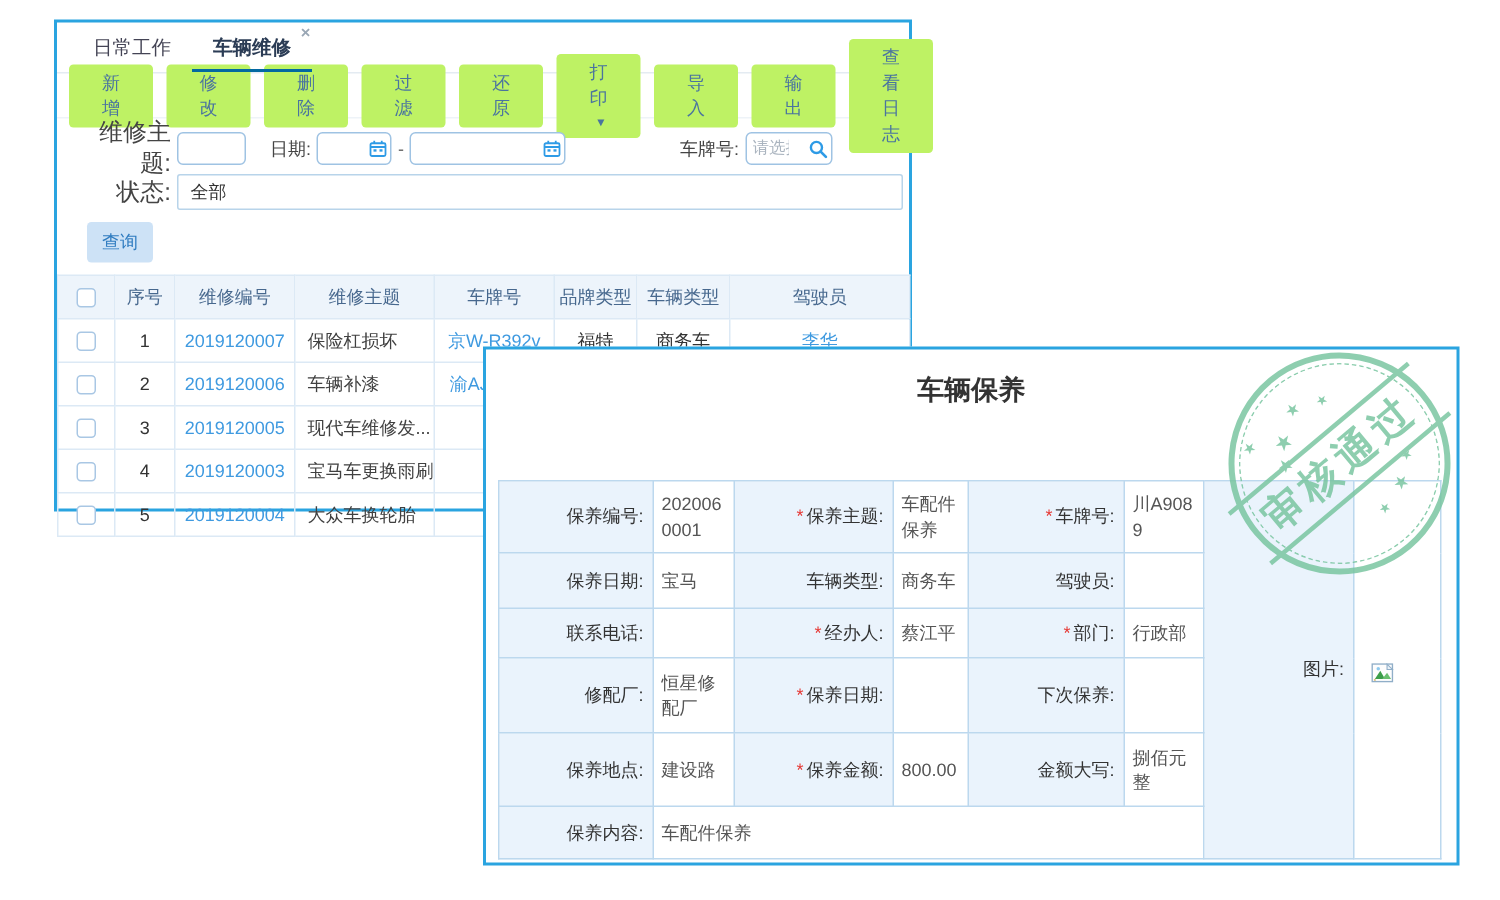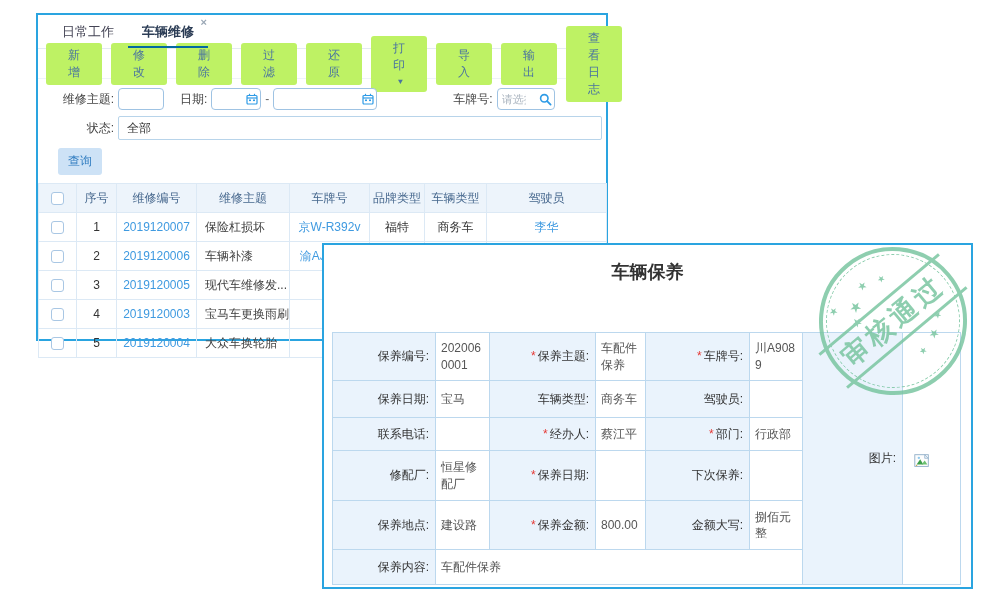--- a/index.html
+++ b/index.html
@@ -10,40 +10,40 @@
   .tabbar { height:34px; display:flex; align-items:flex-end; padding-left:10px; border-bottom:1px solid #e4ebf2; }
   .tab { position:relative; padding:8px 14px 7px; font-size:13px; color:#445; cursor:pointer; }
   .tab.active { font-weight:bold; color:#2b3c55; border-bottom:2px solid #0369a1; padding-bottom:5px; }
   .tab .x { position:absolute; top:2px; right:1px; font-size:11px; color:#9aa7b5; line-height:1; }
   .toolbar { height:30px; display:flex; align-items:center; padding:0 8px; border-bottom:1px solid #eef3f8; }
   .tbtn { background:#bef264; color:#4a749f; border:none; border-radius:3px; font-size:12px; padding:4px 22px; margin-right:9px; cursor:pointer; font-family:Liberation Mono, monospace; }
   .tbtn .dd { font-size:8px; margin-left:3px; color:#4a749f; }
   .frow { display:flex; align-items:center; padding-left:14px; }
   .frow1 { margin-top:6px; height:28px; }
   .frow2 { margin-top:2px; height:26px; }
-  .flabel { width:62px; text-align:right; font-size:12px; color:#444; flex:none; }
+  .flabel { width:62px; text-align:right; font-size:16px; color:#444; flex:none; }
   .finput { width:46px; height:22px; border:1px solid #9fc3e3; border-radius:4px; margin-left:4px; font-size:12px; padding:0 4px; color:#333; outline:none; }
   .iconbox { position:relative; margin-left:4px; flex:none; }
   .iconbox input { height:22px; border:1px solid #9fc3e3; border-radius:4px; font-size:11px; padding:0 28px 0 4px; width:100%; color:#333; outline:none; }
   .iconbox input::placeholder { color:#aab4bf; }
   .iconbox svg { position:absolute; right:3px; top:5px; }
   .datelabel { margin-left:16px; font-size:12px; color:#444; }
   .sep { margin:0 4px; color:#666; font-size:12px; }
   .platelabel { margin-left:76px; font-size:12px; color:#444; }
   .statusbox { margin-left:4px; height:24px; flex:1; margin-right:4px; border:1px solid #b8d4ea; border-radius:2px; font-size:12px; color:#333; display:flex; align-items:center; padding-left:8px; background:#fff; }
   .qbtn { margin:7px 0 0 20px; background:#cde2f6; color:#2f7cc0; border:none; border-radius:3px; font-size:12px; padding:5px 10px; cursor:pointer; font-family:inherit; }
   table.grid { border-collapse:collapse; width:568px; margin-top:8px; table-layout:fixed; }
   table.grid th, table.grid td { border:1px solid #dce9f5; font-size:12px; height:29px; text-align:center; overflow:hidden; white-space:nowrap; }
   table.grid th { background:#edf4fb; color:#47688e; font-weight:normal; }
   table.grid td.lnk { color:#3f9ae0; }
   table.grid td.subj { text-align:left; padding-left:8px; color:#404040; text-overflow:ellipsis; }
   table.grid td.dark { color:#333; }
   .cb { display:inline-block; width:13px; height:13px; border:1px solid #a9c7e4; border-radius:3px; background:#fff; vertical-align:middle; cursor:pointer; }
   
-  #dlg { left:322px; top:243px; width:651px; height:346px; z-index:10; }
+  #dlg { left:322px; top:231px; width:651px; height:346px; z-index:10; }
   .dtitle { text-align:center; font-size:18px; font-weight:bold; color:#333; margin-top:15px; }
   .section { position:absolute; left:8px; top:59px; width:628px; height:28px; background:#e7f1fb; border:1px solid #d0e2f2; font-size:12px; color:#333; line-height:26px; padding-left:12px; }
   table.form { position:absolute; left:8px; top:87px; width:628px; border-collapse:collapse; table-layout:fixed; }
   table.form td { border:1px solid #bcd8ee; font-size:12px; vertical-align:middle; }
   td.lbl { background:#eaf3fc; text-align:right; padding:2px 6px 2px 2px; color:#333; }
   td.val { background:#fff; text-align:left; padding:2px 5px; color:#555; word-break:break-all; line-height:1.35; }
   .req { color:#e53935; margin-right:2px; }
   td.imglbl { background:#eaf3fc; text-align:right; padding-right:6px; color:#333; }
   td.imgval { background:#fff; vertical-align:top; text-align:left; padding:8px 0 0 10px; }
   

